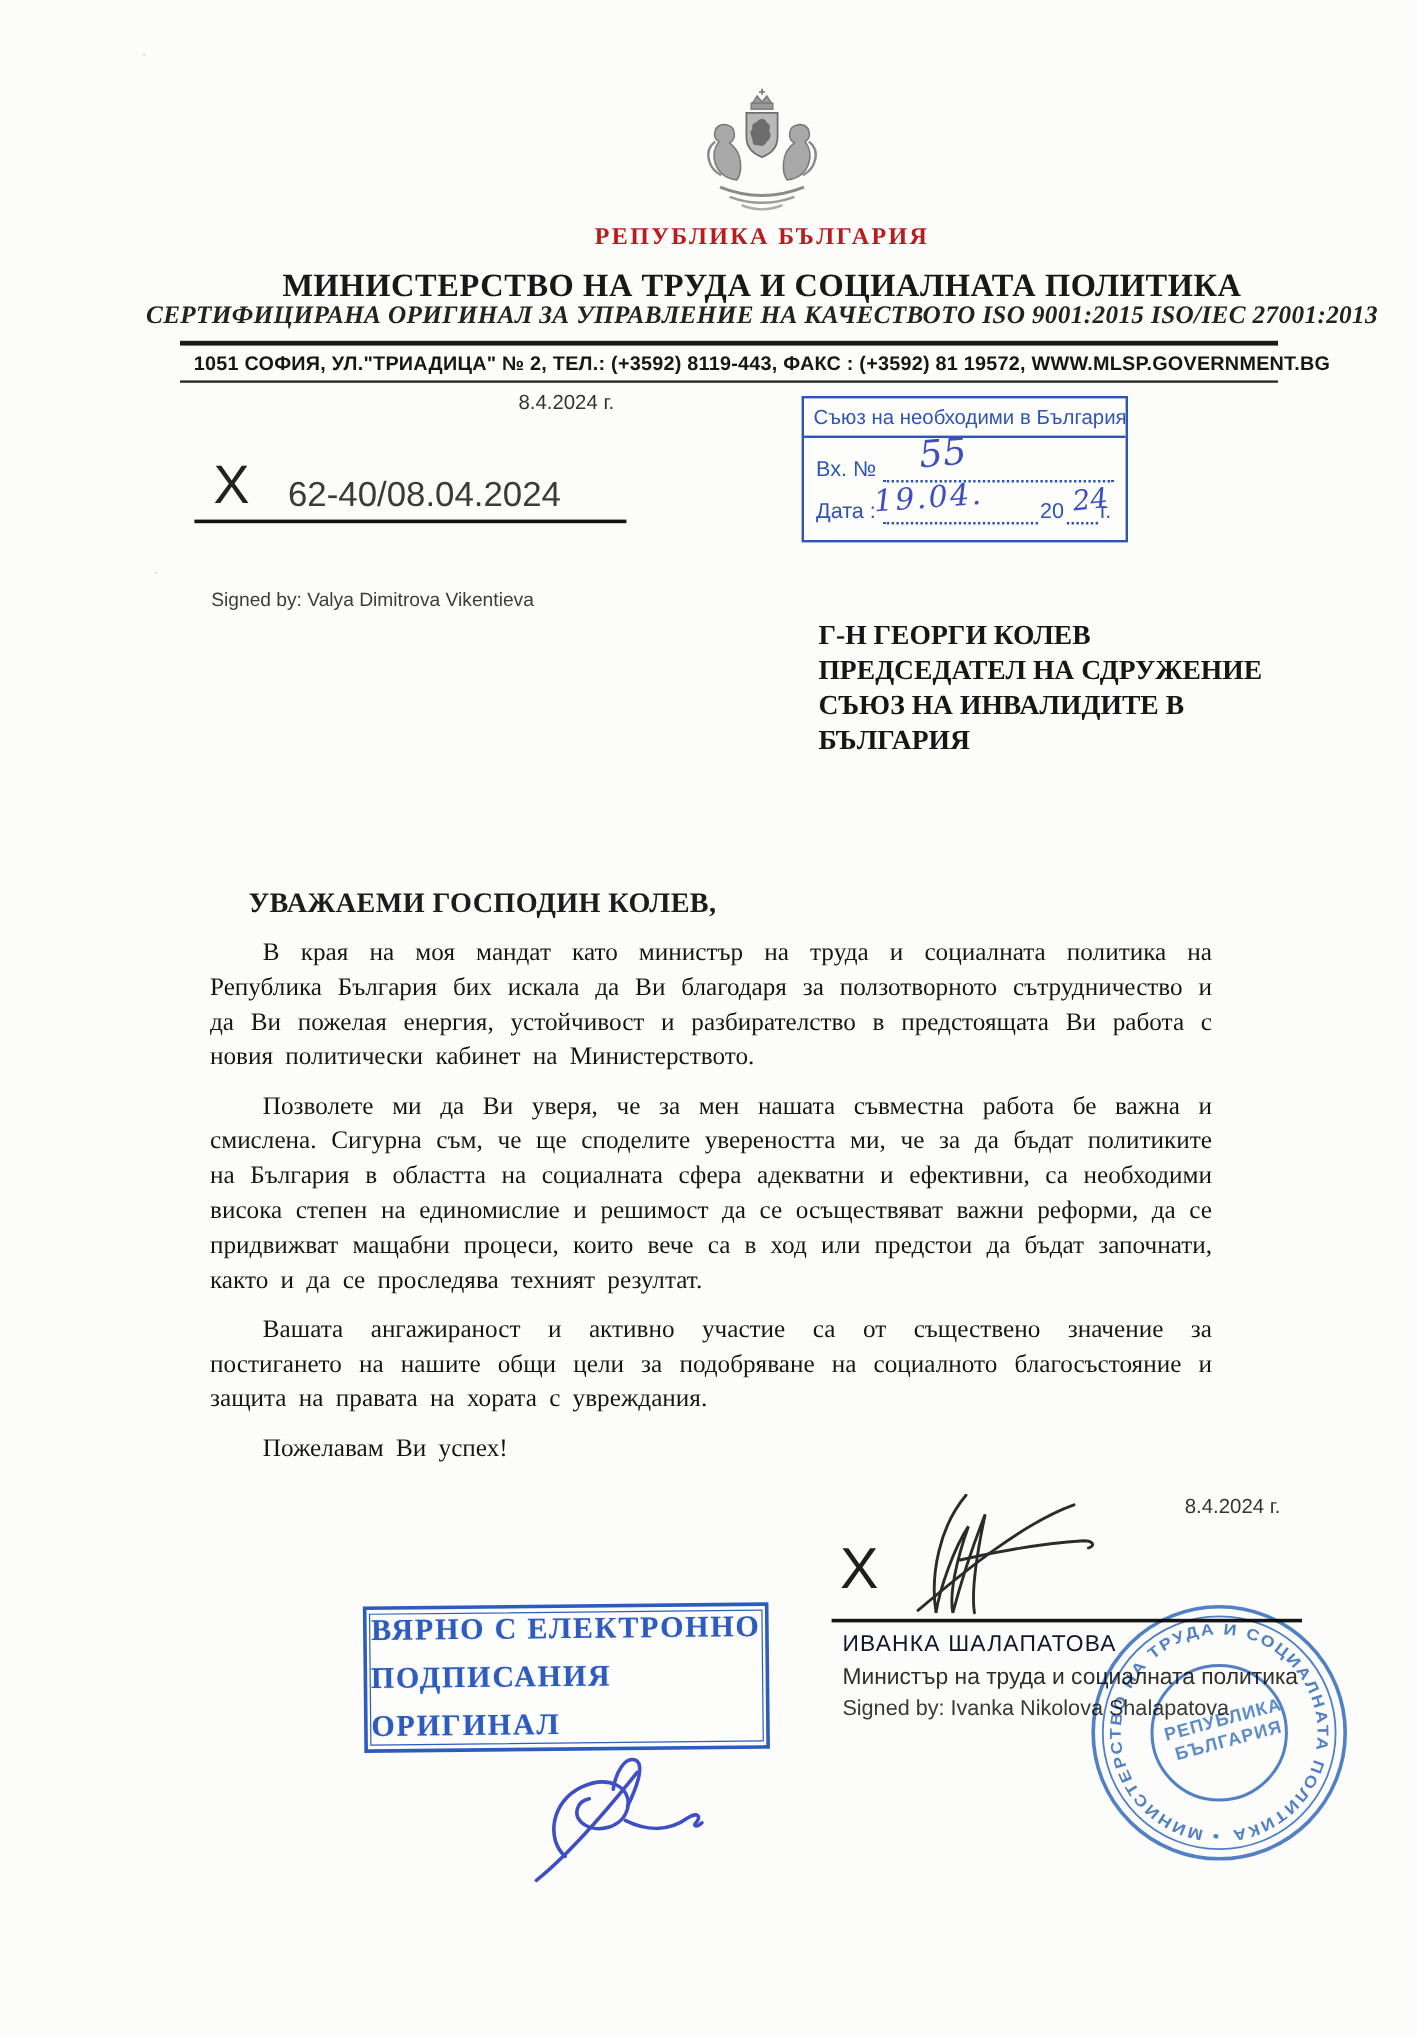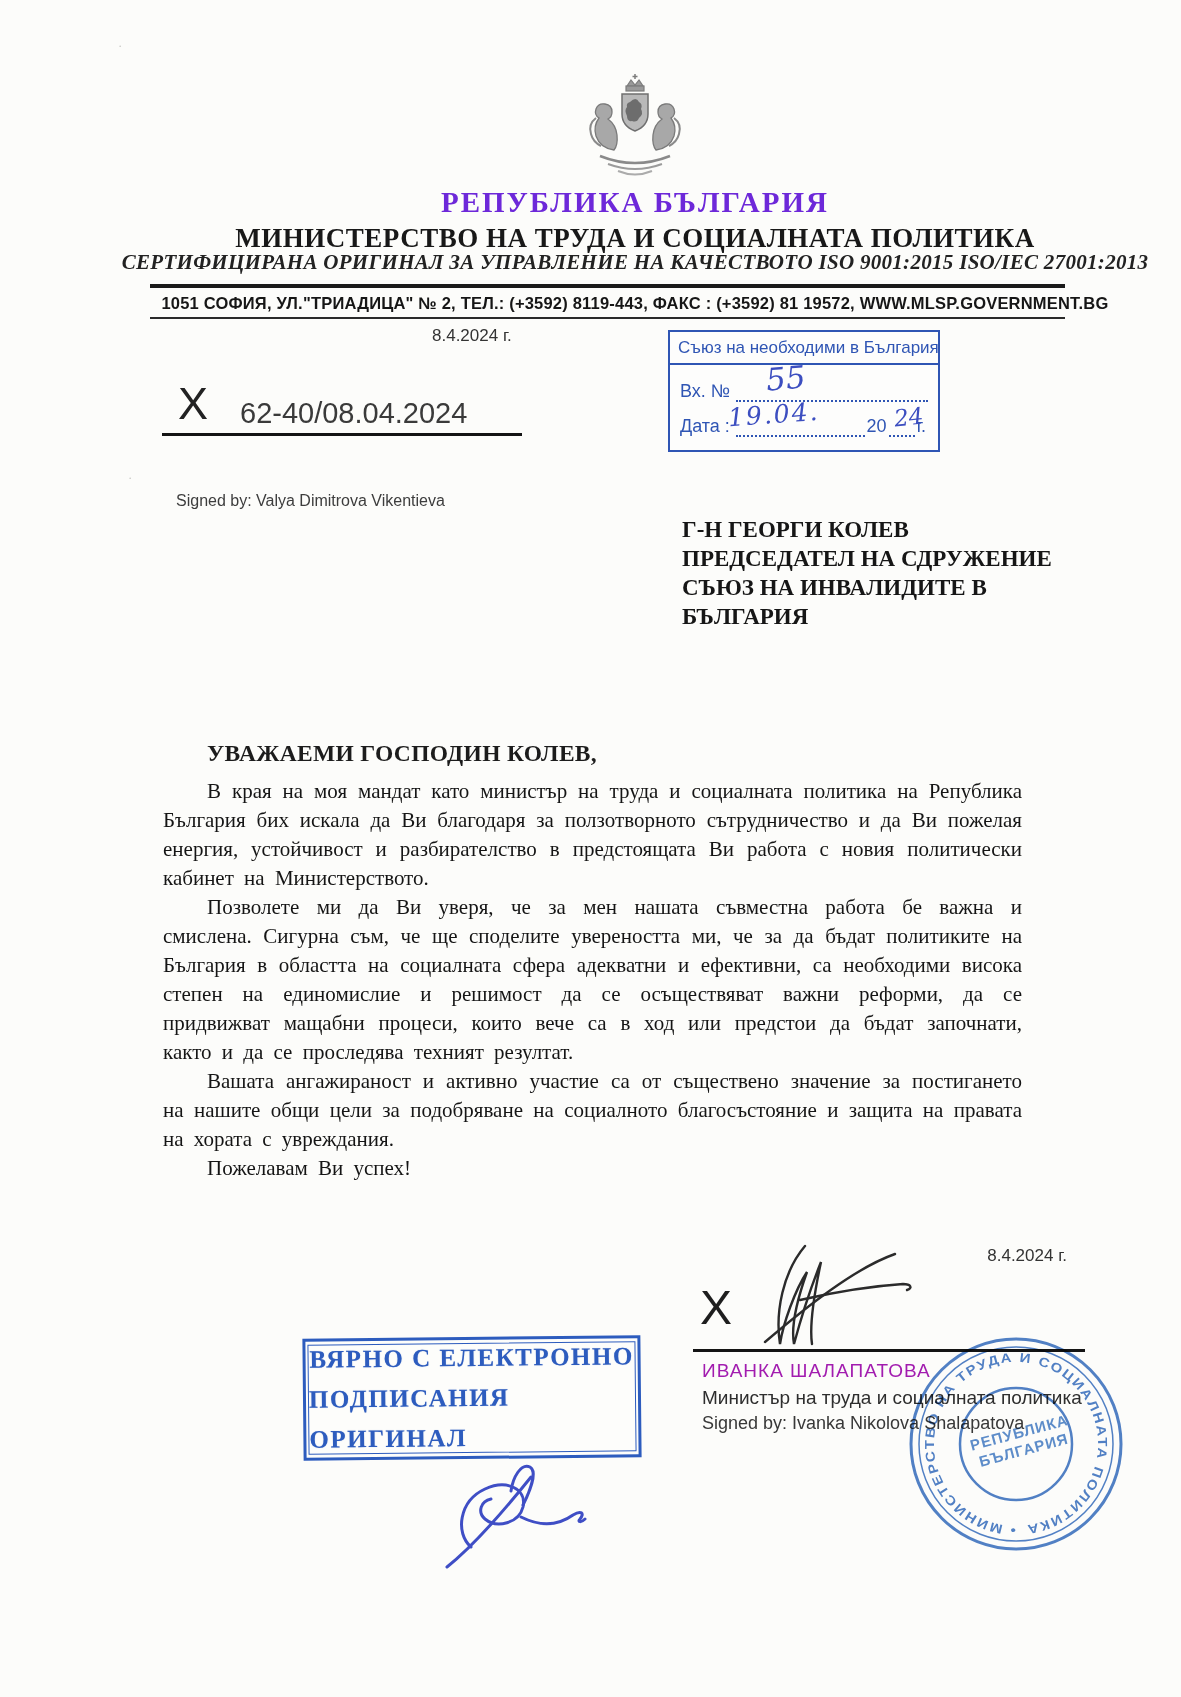--- a/index.html
+++ b/index.html
@@ -4,21 +4,21 @@
 <style>
   html,body{margin:0;padding:0;background:#e8e8e6;}
   .page{
     position:relative;width:1181px;height:1697px;margin:0 auto;
     background:#fcfcfa;overflow:hidden;
     font-family:"Liberation Serif","DejaVu Serif",serif;color:#1c1c1c;
   }
   
   .hdr{position:absolute;left:90px;top:0;width:1090px;text-align:center;}
   .emblem{position:absolute;left:570px;top:72px;}
-  .line-republic{position:absolute;top:186px;left:0;width:100%;font-weight:bold;font-size:29px;letter-spacing:2px;color:#6d28d9;}
+  .line-republic{position:absolute;top:186px;left:0;width:100%;font-weight:bold;font-size:20px;letter-spacing:2px;color:#b91c1c;}
   .line-ministry{position:absolute;top:223px;left:0;width:100%;font-weight:bold;font-size:27px;letter-spacing:0.5px;color:#181818;}
   .line-cert{position:absolute;top:250px;left:0;width:100%;font-style:italic;font-weight:bold;font-size:21px;letter-spacing:0.3px;color:#222;}
   .rule-thick{position:absolute;left:150px;top:284px;width:915px;height:4px;background:#1a1a1a;}
   .line-addr{position:absolute;top:294px;left:0;width:100%;font-family:"Liberation Sans","DejaVu Sans",sans-serif;font-weight:bold;font-size:16.5px;letter-spacing:0.2px;color:#161616;}
   .rule-thin{position:absolute;left:150px;top:317px;width:915px;height:2px;background:#2a2a2a;}
   
   .date-top{position:absolute;left:432px;top:326px;font-family:"Liberation Sans","DejaVu Sans",sans-serif;font-size:17px;color:#333;}
   .xmark1{position:absolute;left:178px;top:378px;font-family:"Liberation Sans","DejaVu Sans",sans-serif;font-size:45px;color:#222;}
   .refnum{position:absolute;left:240px;top:397px;font-family:"Liberation Sans","DejaVu Sans",sans-serif;font-size:29px;color:#3a3a3a;}
   .ref-underline{position:absolute;left:162px;top:433px;width:360px;height:3px;background:#141414;}
@@ -39,26 +39,26 @@
   .instamp .yr{font-size:18px;margin:0 2px;}
   .hand{position:absolute;font-family:"DejaVu Serif","Liberation Serif",serif;font-style:italic;color:#3c4ec0;}
   .hw-num{left:96px;top:28px;font-size:31px;transform:rotate(-5deg);}
   .hw-date{left:58px;top:68px;font-size:25px;transform:rotate(-4deg);letter-spacing:2px;}
   .hw-year{left:224px;top:72px;font-size:23px;transform:rotate(-6deg);}
   
   .recipient{position:absolute;left:682px;top:515px;font-weight:bold;font-size:23px;line-height:29px;color:#161616;}
   
   .letter{position:absolute;left:163px;top:740px;width:859px;}
   .salutation{font-weight:bold;font-size:23.5px;margin:0 0 10px 44px;letter-spacing:0.3px;}
-  .body-par{margin:0;font-size:21px;line-height:29px;text-align:justify;text-indent:44px;word-spacing:5px;color:#151515;}
+  .body-par{margin:12px;font-size:21px;line-height:29px;text-align:justify;text-indent:44px;word-spacing:5px;color:#151515;}
   
   .date-bottom{position:absolute;left:915px;top:1246px;width:152px;text-align:right;font-family:"Liberation Sans","DejaVu Sans",sans-serif;font-size:17px;color:#333;}
   .xmark2{position:absolute;left:700px;top:1280px;font-family:"Liberation Sans","DejaVu Sans",sans-serif;font-size:48px;color:#1e1e1e;}
   .sig-line{position:absolute;left:693px;top:1349px;width:392px;height:3px;background:#141414;}
-  .sig-name{position:absolute;left:702px;top:1360px;font-family:"Liberation Sans","DejaVu Sans",sans-serif;font-size:19px;letter-spacing:1px;color:#a21caf;}
+  .sig-name{position:absolute;left:702px;top:1360px;font-family:"Liberation Sans","DejaVu Sans",sans-serif;font-size:19px;letter-spacing:1px;color:#0f172a;}
   .sig-title{position:absolute;left:702px;top:1387px;font-family:"Liberation Sans","DejaVu Sans",sans-serif;font-size:19px;color:#2e2e2e;}
   .signedby2{position:absolute;left:702px;top:1413px;font-family:"Liberation Sans","DejaVu Sans",sans-serif;font-size:18px;color:#383838;}
   
   .rectstamp{
     position:absolute;left:303px;top:1337px;width:332px;height:116px;
     border:3px solid #2d5cbe;transform:rotate(-0.6deg);
     display:flex;align-items:center;justify-content:center;
     background:rgba(255,255,255,0.3);
   }
   .rectstamp .inner{

